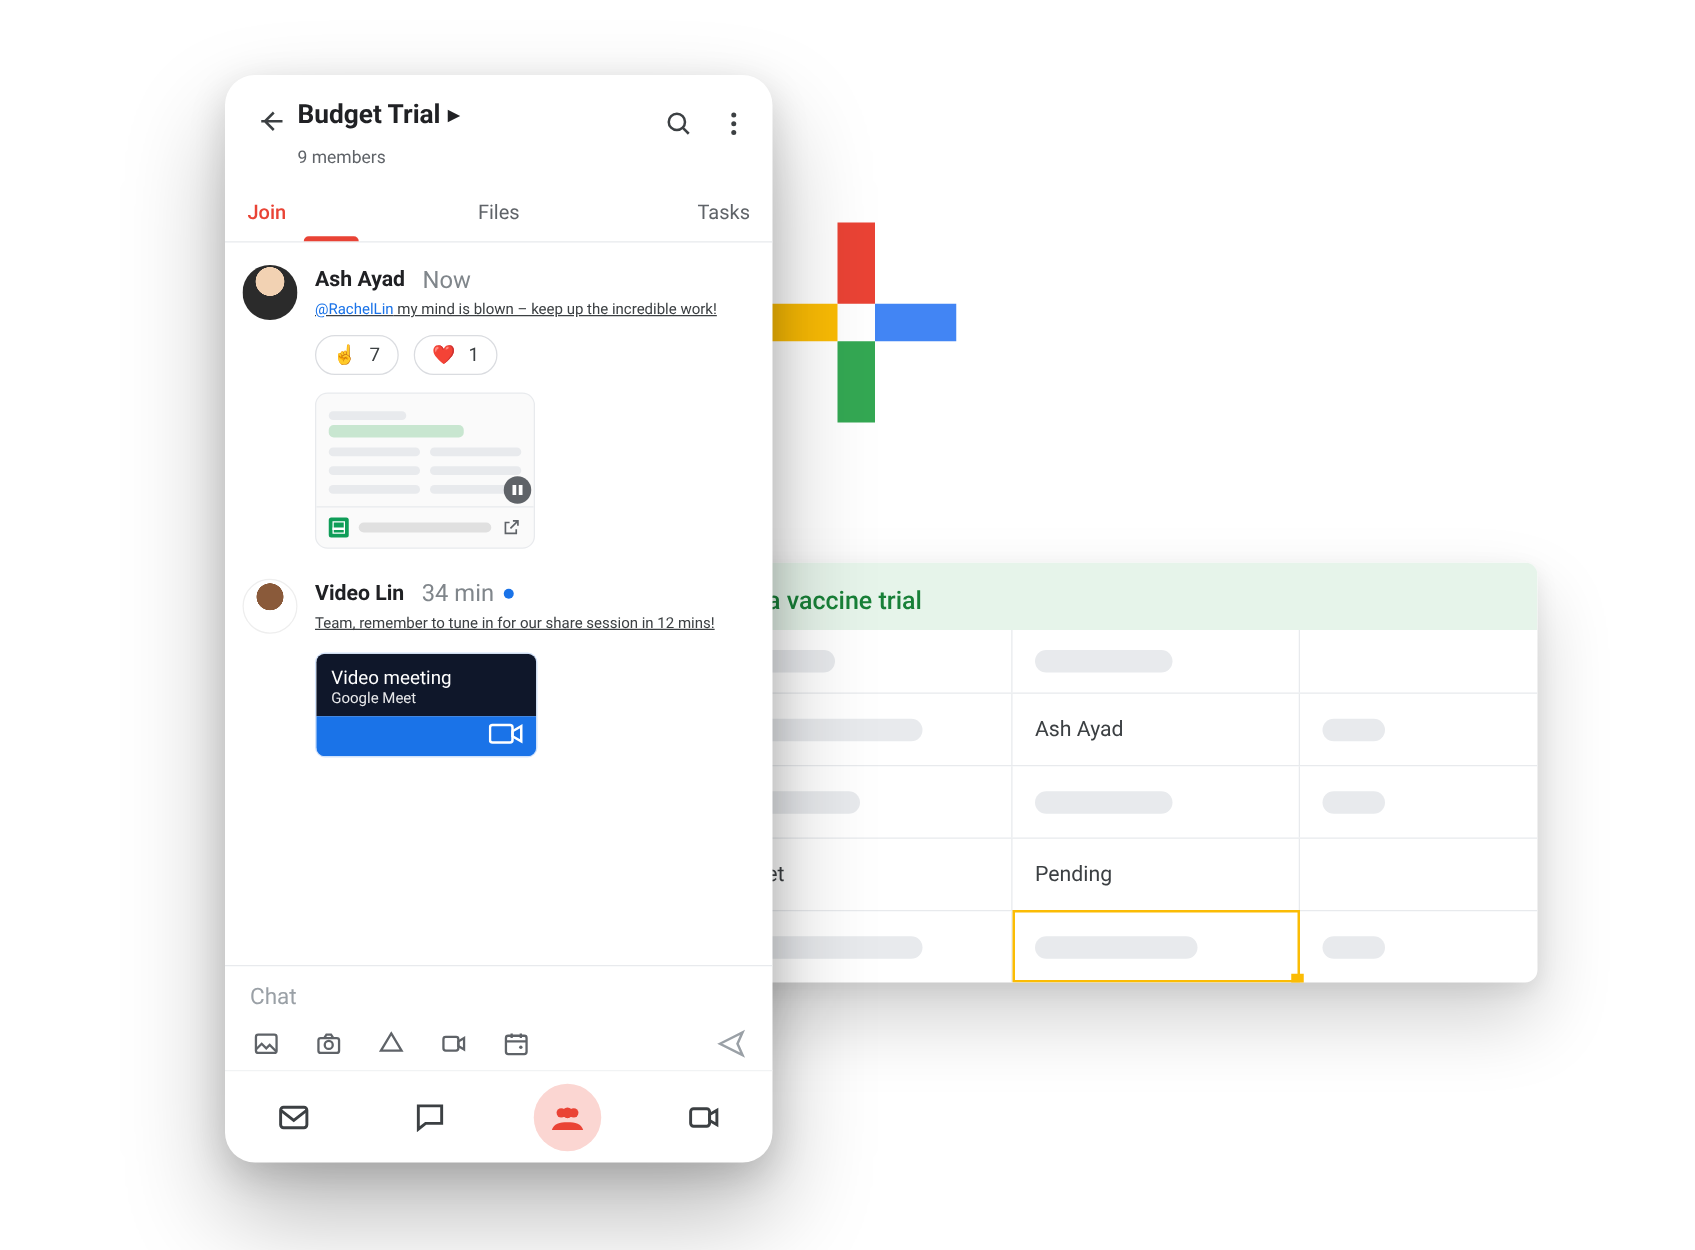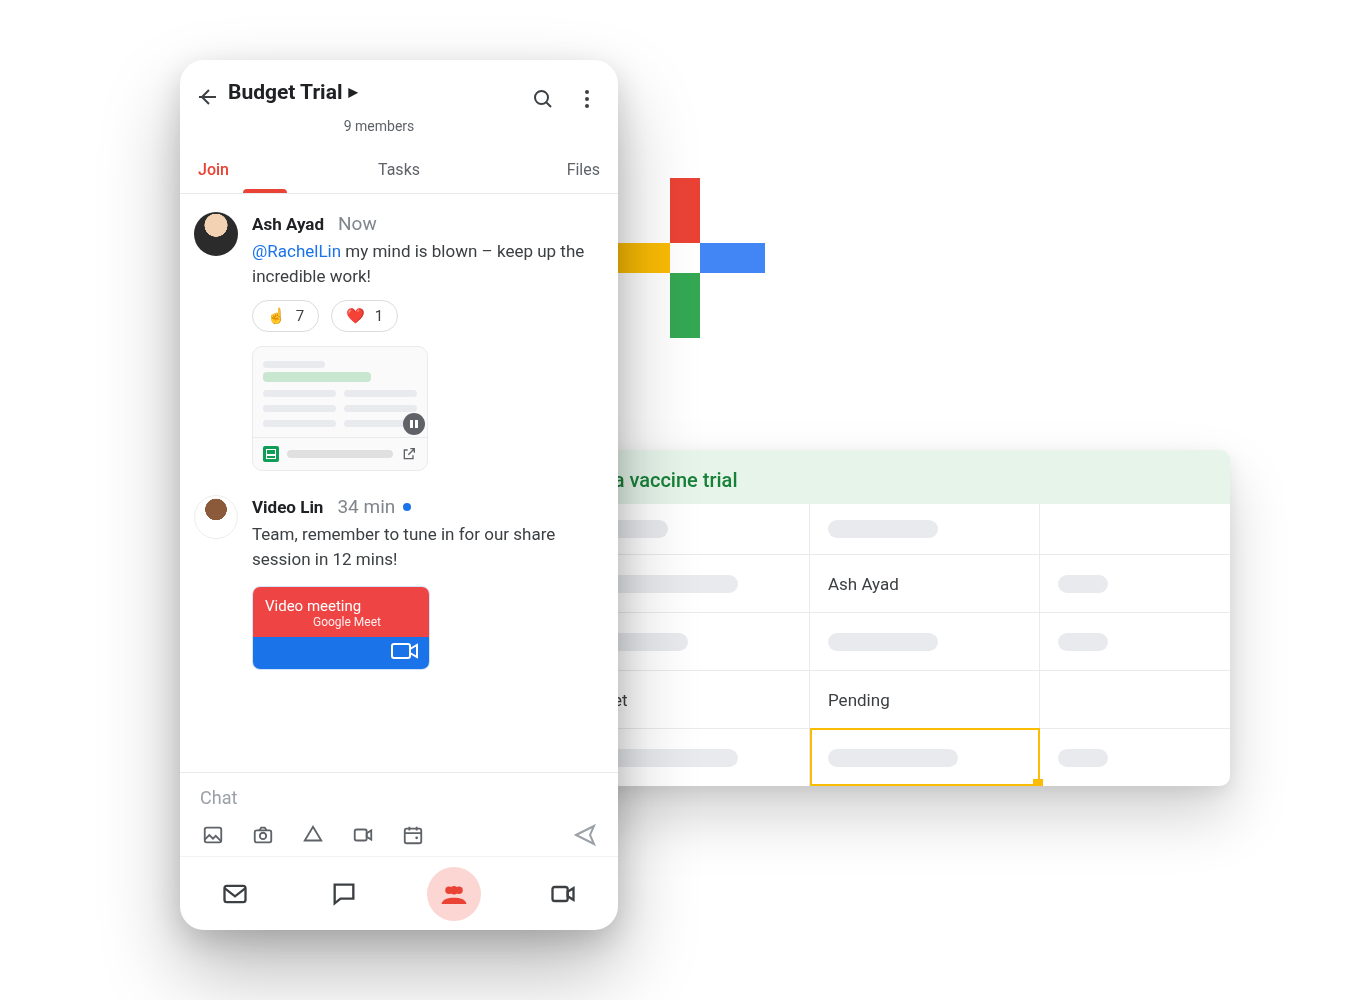--- a/index.html
+++ b/index.html
@@ -23,21 +23,21 @@
   .sheet-cell.c1 { width:290px; }
   .sheet-cell.c2 { width:230px; }
   .sheet-cell.c3 { width:190px; border-right:none; }
   .ph { background:#e8eaed; border-radius:12px; height:18px; }
   .selected-cell { position:absolute; border:2px solid #fbbc04; pointer-events:none; }
   .selected-cell::after { content:''; position:absolute; right:-5px; bottom:-5px; width:10px; height:10px; background:#fbbc04; }
 
   
   .phone { position:absolute; left:180px; top:60px; width:438px; height:870px; background:#fff; border-radius:24px; box-shadow: 0 40px 80px rgba(0,0,0,.28), 0 10px 30px rgba(0,0,0,.15); overflow:hidden; display:flex; flex-direction:column; }
 
-  .appbar { padding:20px 18px 6px 14px; display:flex; align-items:flex-start;text-align:center; }
+  .appbar { padding:20px 18px 6px 24px; display:flex; align-items:flex-start; }
   .back-btn { width:34px; height:34px; display:flex; align-items:center; justify-content:center; color:#3c4043; margin-top:4px; }
   .title-stack { flex:1; margin-left:8px; }
   .title-row { display:flex; align-items:center; font-size:21px; font-weight:700; color:#202124; }
   .title-row .chev { margin-left:6px; font-size:12px; }
   .subtitle { font-size:14px; color:#5f6368; margin-top:14px; }
   .appbar-actions { display:flex; align-items:center; gap:18px; margin-top:6px; color:#3c4043; }
   .icon-btn { width:26px; height:26px; display:flex; align-items:center; justify-content:center; }
 
   .tabs { display:flex; padding:0 18px; border-bottom:1px solid #e8eaed; margin-top:10px; }
   .tab { flex:1; text-align:center; font-size:16px; color:#5f6368; padding:10px 0 14px; position:relative; }
@@ -47,44 +47,44 @@
   .tabs .tab:last-child { text-align:right; }
 
   .thread { flex:1; overflow:hidden; padding:18px 20px 0 14px; }
   .msg { display:flex; margin-bottom:24px; }
   .avatar { width:44px; height:44px; border-radius:50%; flex-shrink:0; margin-right:14px; background:#ddd center/cover; }
   .msg-body { flex:1; }
   .msg-head { display:flex; align-items:center; gap:14px; }
   .author { font-size:17px; font-weight:700; color:#202124; }
   .timelbl { font-size:19px; color:#80868b; display:flex; align-items:center; gap:8px; }
   .presence { width:8px; height:8px; border-radius:50%; background:#1a73e8; display:inline-block; }
-  .msg-text { font-size:17px; line-height:1.45; color:#3c4043; margin-top:4px; }
+  .msg-text { font-size:12px; line-height:1.45; color:#3c4043; margin-top:4px;text-decoration:underline; }
   .mention { color:#1a73e8; }
 
   .reactions { display:flex; gap:12px; margin-top:12px; }
   .reaction-chip { display:flex; align-items:center; gap:10px; border:1px solid #dadce0; border-radius:24px; padding:6px 14px; font-size:15px; color:#3c4043; }
 
   .sheet-attach { margin-top:14px; width:176px; border:1px solid #e8eaed; border-radius:10px; background:#fafafa; overflow:hidden; }
   .sheet-thumb { padding:10px 10px 6px; position:relative; }
   .sheet-thumb .bar { height:7px; background:#e8eaed; border-radius:4px; margin:4px 0; }
   .sheet-thumb .bar.g { background:#c8e6d0; }
   .sheet-thumb .pair { display:flex; gap:8px; }
   .sheet-thumb .pair .bar { flex:1; }
   .thumb-badge { position:absolute; right:2px; bottom:2px; width:22px; height:22px; border-radius:50%; background:#5f6368; display:flex; align-items:center; justify-content:center; color:#fff; font-size:11px; }
   .sheet-attach-footer { display:flex; align-items:center; gap:8px; padding:8px 10px; border-top:1px solid #e8eaed; }
   .sheets-icon { width:16px; height:16px; background:#0f9d58; border-radius:2px; position:relative; }
   .sheets-icon::after{content:'';position:absolute;inset:3px;border:1.5px solid #fff;}
   .sheets-icon::before{content:'';position:absolute;left:3px;right:3px;top:50%;height:1.5px;background:#fff;}
   .attach-name-ph { flex:1; height:8px; background:#e0e0e0; border-radius:4px; }
   .open-ext { color:#5f6368; }
 
   .meet-card { margin-top:14px; width:178px; border-radius:8px; overflow:hidden; border:1px solid #d2e3fc; }
-  .meet-top { background:#ef4444; color:#fff; padding:10px 12px 8px; }
+  .meet-top { background:#0f172a; color:#fff; padding:10px 12px 8px; }
   .meet-title { font-size:15px; }
-  .meet-sub { font-size:12px; opacity:.9;margin-left:48px; }
+  .meet-sub { font-size:12px; opacity:.9; }
   .meet-cam-row { display:flex; justify-content:flex-end; padding:4px 10px 8px; background:#1a73e8; color:#fff; }
   .meet-join { background:#fff; display:flex; align-items:center; gap:8px; padding:10px 12px; font-size:13px; color:#3c4043; }
   .meet-logo { width:16px; height:12px; position:relative; }
   .meet-logo::before{content:'';position:absolute;inset:0;border-radius:2px;background:linear-gradient(135deg,#34a853 0 30%,#fbbc05 30% 55%,#ea4335 55% 80%,#4285f4 80% 100%);}
 
   .composer { border-top:1px solid #e8eaed; padding:14px 20px 8px; }
   .reply-ph { color:#9aa0a6; font-size:18px; }
   .composer-row { display:flex; align-items:center; gap:24px; margin-top:14px; color:#5f6368; }
   .composer-row .spacer { flex:1; }
 
@@ -193,22 +193,22 @@
             <circle cx="10" cy="3" r="2" fill="currentColor"></circle>
             <circle cx="10" cy="10" r="2" fill="currentColor"></circle>
             <circle cx="10" cy="17" r="2" fill="currentColor"></circle>
           </svg>
       </div>
     </div>
   </div>
 
   <div class="tabs">
     <div class="tab active">Join</div>
+    <div class="tab">Files</div>
     <div class="tab">Tasks</div>
-    <div class="tab">Files</div>
   </div>
 
   <div class="thread">
 
     <div class="msg">
       <div class="avatar av1"></div>
       <div class="msg-body">
         <div class="msg-head">
           <span class="author">Ash Ayad</span>
           <span class="timelbl">Now</span>

